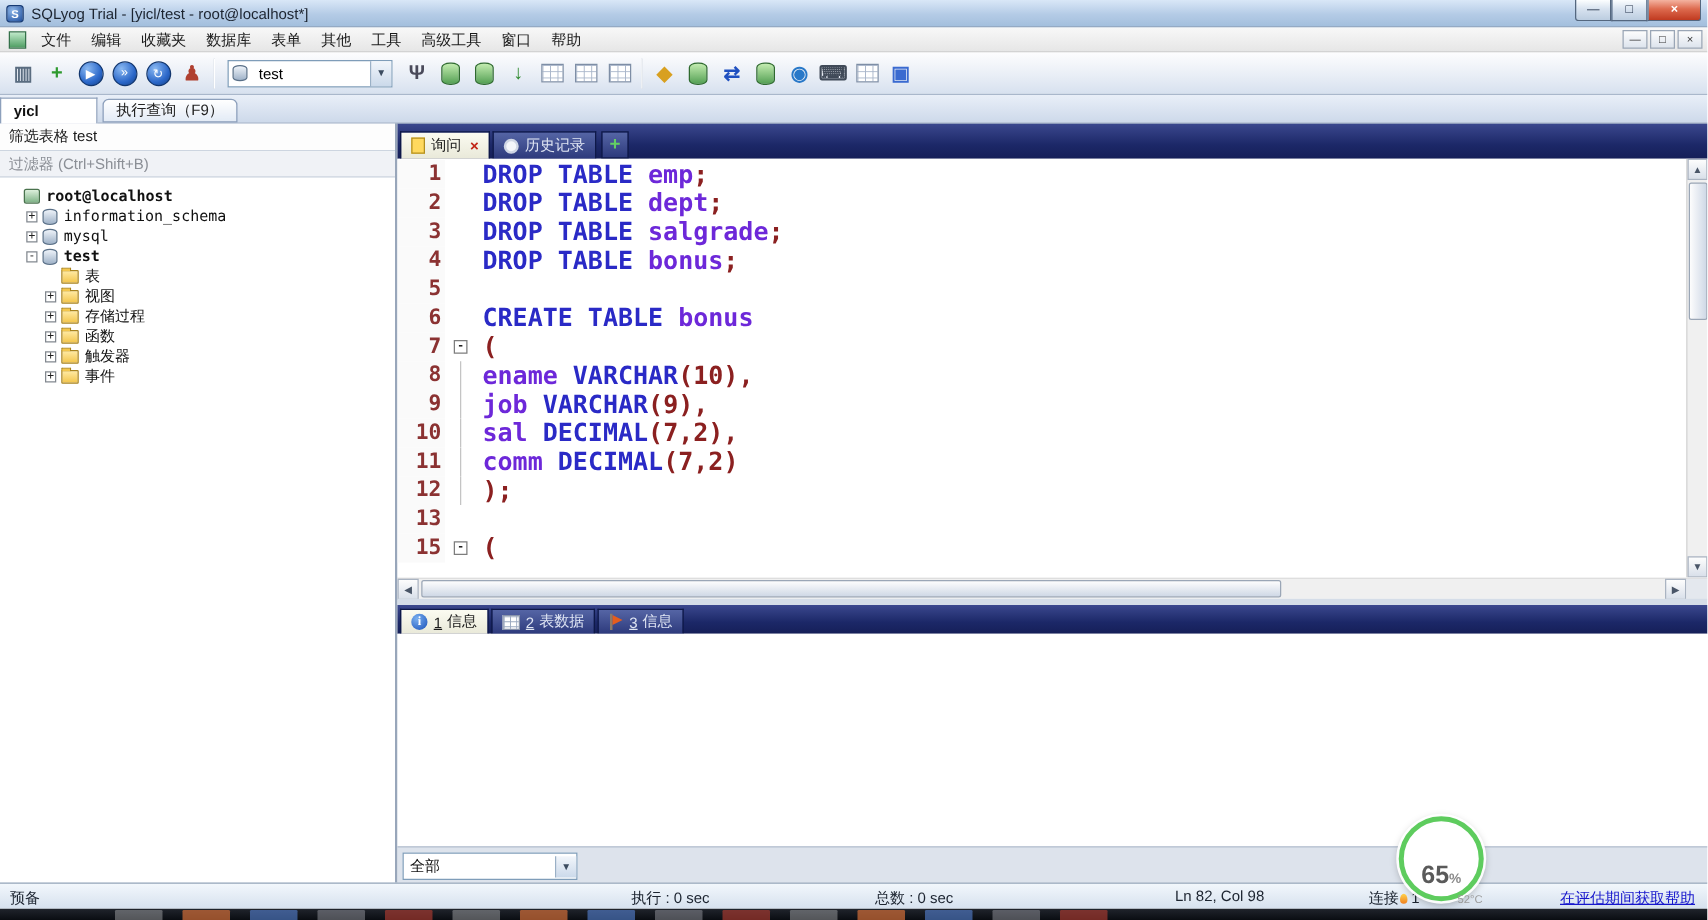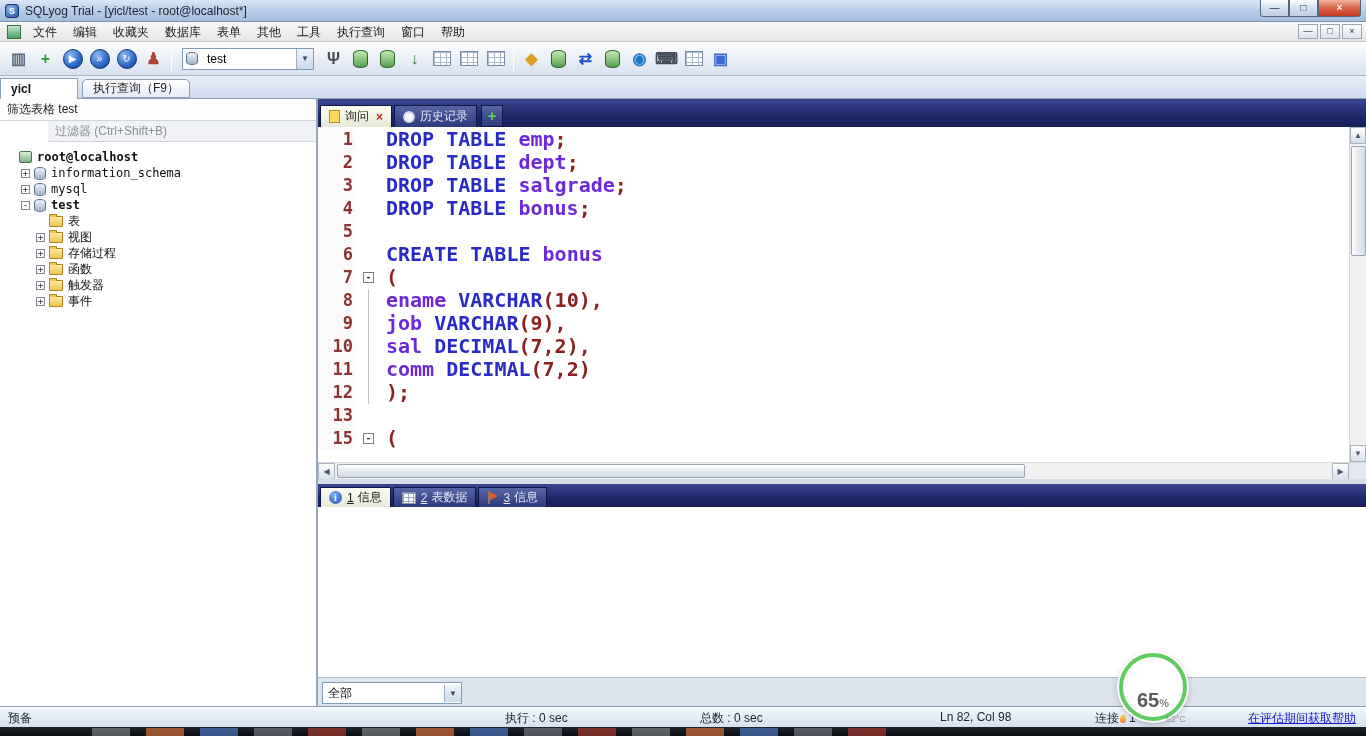--- a/index.html
+++ b/index.html
@@ -68,21 +68,21 @@
     border:1px solid #8da0bc; border-radius:5px 5px 0 0;
     background:linear-gradient(#ffffff,#e3ebf6); line-height:17px; color:#222; }
 
   
   .main { position:absolute; top:99px; left:0; width:1366px; height:607px; }
   .sidebar { position:absolute; left:0; top:0; width:316px; height:100%; background:#fff; }
   .splitter { position:absolute; left:316px; top:0; width:2px; height:100%; background:#98a6ba; }
   .filter-title { height:22px; line-height:21px; padding-left:7px; background:#fdfdfd;
     border-bottom:1px solid #cdd5e0; color:#1a1a1a; }
   .filter-input { height:21px; line-height:20px; padding-left:7px; background:#f0f2f6;
-    border-bottom:1px solid #cdd5e0; color:#8b8f96;margin-left:48px; }
+    border-bottom:1px solid #cdd5e0; color:#8b8f96; }
   .tree { padding-top:7px; font-family:"DejaVu Sans Mono", monospace; font-size:12px; }
   .tree-row { height:16px; display:flex; align-items:center; white-space:nowrap; }
   .tree-row.bold .tree-label { font-weight:bold; }
   .expander { width:9px; height:9px; border:1px solid #82888f; background:#fff;
     font:9px/7px "DejaVu Sans Mono",monospace; text-align:center; color:#222; margin-right:4px; flex:none; }
   .exp-spacer { width:13px; flex:none; }
   .ic-conn { width:13px; height:12px; border:1px solid #49724d; border-radius:2px;
     background:linear-gradient(#dcefdc,#7fb387); margin-right:5px; flex:none; }
   .ic-db { width:12px; height:13px; border:1px solid #5a7088; border-radius:6px/3px;
     background:linear-gradient(#eef3f9,#9fb2c8); margin-right:5px; flex:none; }
@@ -215,21 +215,21 @@
   <div class="menubar">
     <div class="mdi-icon"></div>
     <div class="menu-items">
         <span class="menu-item">文件</span>
         <span class="menu-item">编辑</span>
         <span class="menu-item">收藏夹</span>
         <span class="menu-item">数据库</span>
         <span class="menu-item">表单</span>
         <span class="menu-item">其他</span>
         <span class="menu-item">工具</span>
-        <span class="menu-item">执行查询</span>
+        <span class="menu-item">高级工具</span>
         <span class="menu-item">窗口</span>
         <span class="menu-item">帮助</span>
       </div>
     <div class="mdi-controls">
       <div class="mdibtn">—</div>
       <div class="mdibtn">□</div>
       <div class="mdibtn">×</div>
     </div>
   </div>
 

